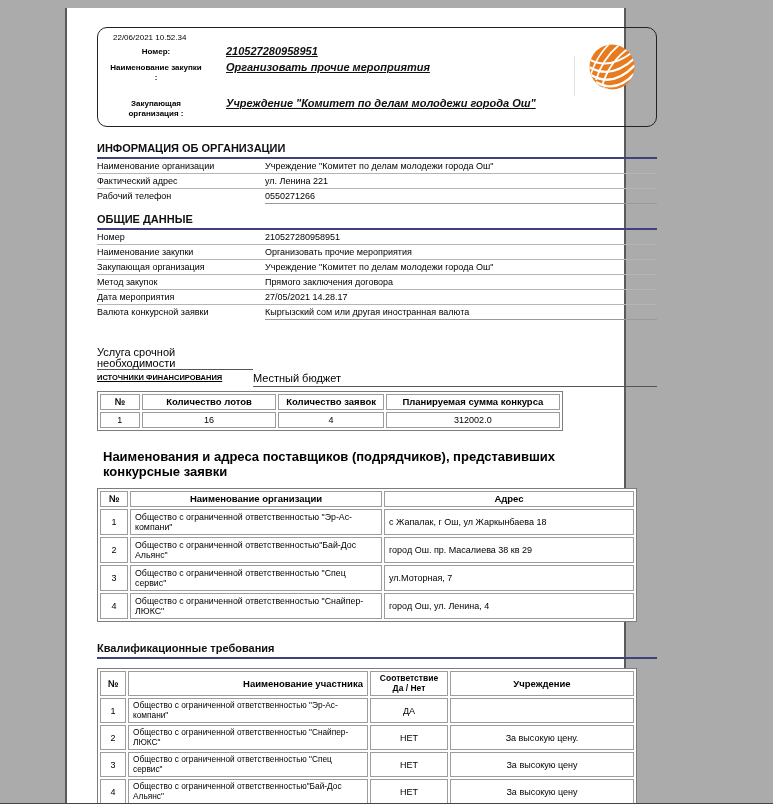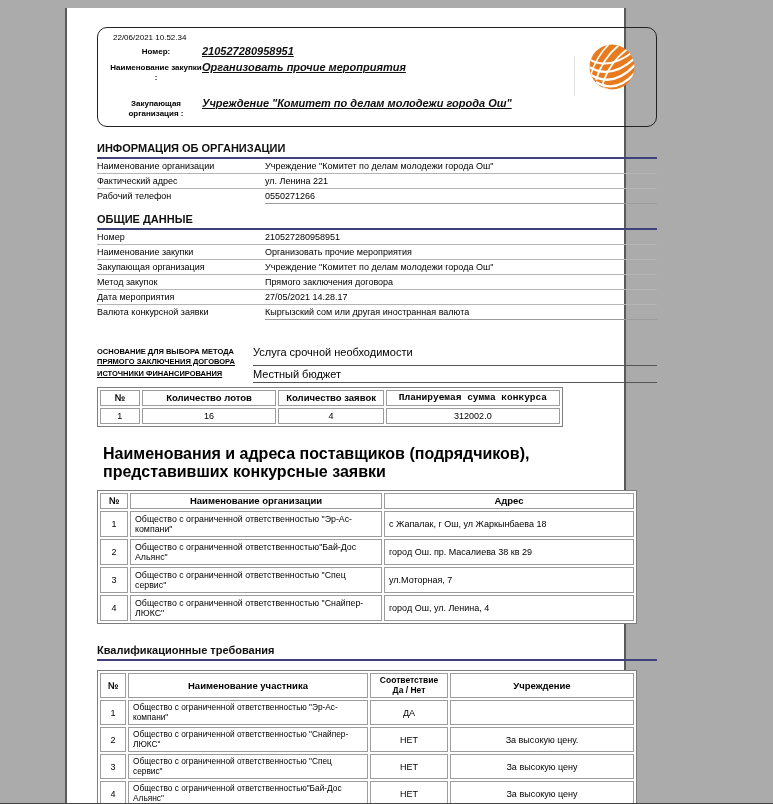--- a/index.html
+++ b/index.html
@@ -23,21 +23,21 @@
 
   
   .header-box {
     position:relative;
     width:560px; height:100px;
     border:1px solid #222;
     border-radius:10px;
     padding:5px 12px;
   }
   .timestamp { font-size:8px; margin-left:3px; }
-  .hdr-row { display:grid; grid-template-columns:92px 1fr; column-gap:0; margin-top:3px; }
+  .hdr-row { display:grid; grid-template-columns:92px 1fr; column-gap:24px; margin-top:3px; }
   .hdr-row.gap { margin-top:14px; }
   .hdr-label { font-size:8px; font-weight:bold; text-align:center; padding-top:2px; line-height:10px; }
   .hdr-value {
     font-size:11px; font-style:italic; font-weight:bold;
     text-decoration:underline; color:#101010; line-height:13px;
     max-width:330px;
   }
   .hdr-divider { position:absolute; left:476px; top:28px; width:1px; height:40px; background:#e3e3e3; }
   .logo-wrap { position:absolute; right:21px; top:16px; width:46px; height:46px; }
 
@@ -86,31 +86,31 @@
     vertical-align:middle;
   }
   table.grid th { font-weight:bold; text-align:center; font-size:9.5px; }
   td.c { text-align:center; }
   td.l { text-align:left; }
 
   .lots-table { margin-top:4px; width:466px; }
   .lots-table .col-num { width:40px; }
   .lots-table .col-lots { width:136px; }
   .lots-table .col-bids { width:106px;margin-top:44px; }
-  .lots-table .col-sum { width:176px;font-family:Liberation Mono, monospace; }
-
-  .sup-heading { margin-top:18px; font-size:16px; font-weight:bold; margin-left:6px; }
+  .lots-table .col-sum { width:176px; }
+
+  .sup-heading { margin-top:18px; font-size:13px; font-weight:bold; margin-left:6px; }
   .sup-table { margin-top:9px; width:540px; }
   .sup-table .col-num { width:28px; }
   .sup-table .col-name { width:252px; }
   .sup-table td.name { font-size:8.8px; }
 
   .qual-table { margin-top:9px; width:540px; }
   .qual-table .col-num { width:26px; }
-  .qual-table .col-name { width:240px; }
+  .qual-table .col-name { width:240px;text-align:right; }
   .qual-table .col-comp { width:78px; }
   .qual-table th.comp-h { font-size:8.5px; line-height:9.5px; }
   .qual-table td.name { font-size:8.3px; line-height:9.5px; }
 </style>
 </head>
 <body>
 
 <div class="desk">
   <div class="page">
     <div class="content">
@@ -193,24 +193,20 @@
           <span class="val">27/05/2021 14.28.17</span>
         </div>
         <div class="info-row last">
           <span>Валюта конкурсной заявки</span>
           <span class="val">Кыргызский сом или другая иностранная валюта</span>
         </div>
       </div>
 
       <div class="basis">
         <div class="basis-row">
-          <div class="basis-label">
-            <div>ОСНОВАНИЕ ДЛЯ ВЫБОРА МЕТОДА</div>
-            <div class="u">ПРЯМОГО ЗАКЛЮЧЕНИЯ ДОГОВОРА</div>
-          </div>
           <div class="basis-val">Услуга срочной необходимости</div>
         </div>
         <div class="basis-row b2">
           <div class="basis-label"><span class="u">ИСТОЧНИКИ ФИНАНСИРОВАНИЯ</span></div>
           <div class="basis-val">Местный бюджет</div>
         </div>
       </div>
 
       <table class="grid lots-table">
         <tbody>

